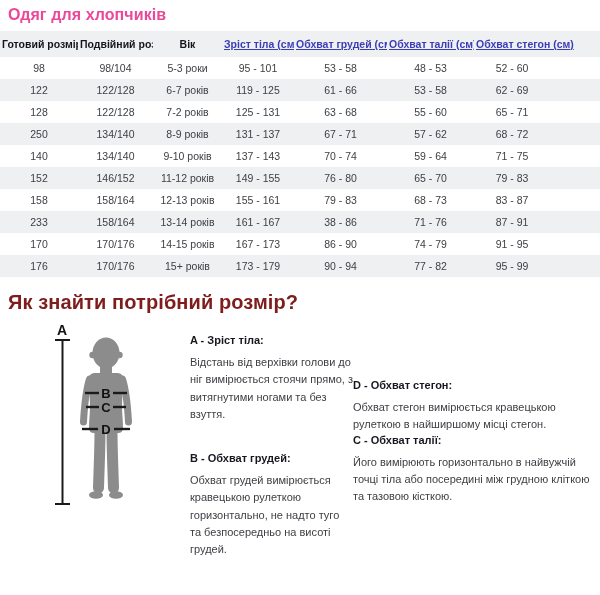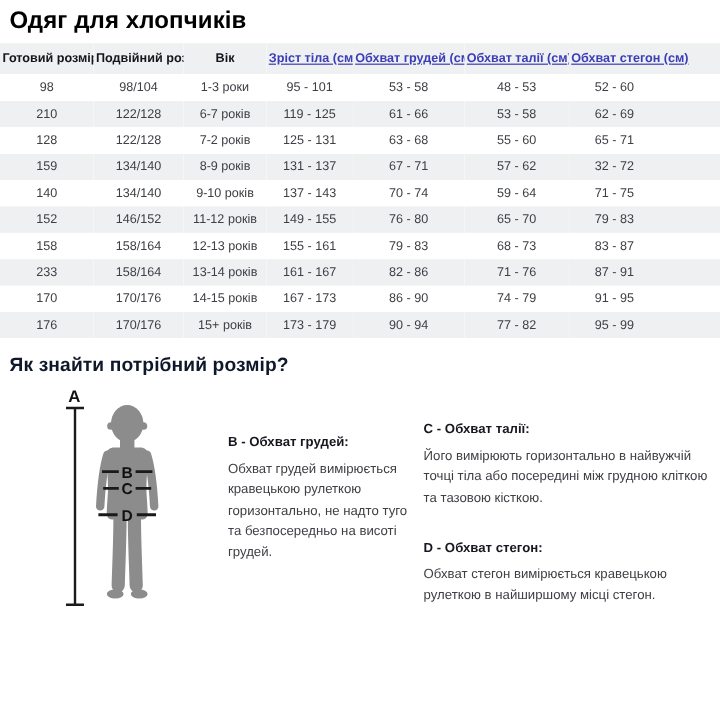--- a/index.html
+++ b/index.html
@@ -3,21 +3,21 @@
 <meta charset="utf-8">
 <style>
   html,body{margin:0;padding:0;}
   body{
     width:600px;height:595px;overflow:hidden;background:#ffffff;
     font-family:"Liberation Sans","DejaVu Sans",sans-serif;
     color:#16171f;-webkit-font-smoothing:antialiased;
   }
   .page{padding:4px 0 0 0;}
   h1{
-    font-size:20px;font-weight:700;color:#000000;
+    font-size:16px;font-weight:700;color:#ec4899;
     margin:2px 0 7px 8px;letter-spacing:0.1px;
   }
   
   table.size-table{
     width:600px;border-collapse:collapse;table-layout:fixed;
     font-size:10.5px;
   }
   table.size-table th, table.size-table td{
     text-align:center;padding:0 2px;white-space:nowrap;overflow:hidden;
   }
@@ -28,21 +28,21 @@
   }
   table.size-table tbody tr{height:22px;background:#ffffff;padding-left:36px;}
   table.size-table tbody tr:nth-child(even){background:#eef0f1;}
   table.size-table td{color:#3e4045;font-weight:400;}
   
   .c1{width:13%;} .c2{width:12.5%;} .c3{width:11.5%;} .c4{width:12%;}
   .c5{width:15.5%;} .c6{width:14.5%;} .c7{width:21%;}
   table.size-table th:last-child, table.size-table td:last-child{padding-right:52px;}
   
   h2{
-    font-size:16px;font-weight:700;color:#0f172a;
+    font-size:20px;font-weight:700;color:#7f1d1d;
     margin:14px 0 0 8px;letter-spacing:0.1px;
   }
   .guide{display:flex;align-items:flex-start;margin-top:6px;}
   .figure-wrap{width:152px;margin-left:38px;flex:0 0 auto;}
   .figure-wrap svg{display:block;}
   .col1{width:163px;flex:0 0 auto;padding-top:14px;}
   .col2{flex:1 1 auto;padding-top:32px;padding-right:10px;}
   .measure-block{margin:0 0 0 0;}
   .mb-gap1{margin-top:29px;}
   .mb-gap2{margin-top:27px;}
@@ -85,52 +85,52 @@
           <th class="link">Зріст тіла (см)</th>
           <th class="link">Обхват грудей (см)</th>
           <th class="link">Обхват талії (см)</th>
           <th class="link">Обхват стегон (см)</th>
         </tr>
     </thead>
     <tbody>
         <tr>
           <td>98</td>
           <td>98/104</td>
-          <td>1-3 роки</td>
+          <td>5-3 роки</td>
           <td>95 - 101</td>
           <td>53 - 58</td>
           <td>48 - 53</td>
           <td>52 - 60</td>
         </tr>
         <tr>
-          <td>210</td>
+          <td>122</td>
           <td>122/128</td>
           <td>6-7 років</td>
           <td>119 - 125</td>
           <td>61 - 66</td>
           <td>53 - 58</td>
           <td>62 - 69</td>
         </tr>
         <tr>
           <td>128</td>
           <td>122/128</td>
           <td>7-2 років</td>
           <td>125 - 131</td>
           <td>63 - 68</td>
           <td>55 - 60</td>
           <td>65 - 71</td>
         </tr>
         <tr>
-          <td>159</td>
+          <td>250</td>
           <td>134/140</td>
           <td>8-9 років</td>
           <td>131 - 137</td>
           <td>67 - 71</td>
           <td>57 - 62</td>
-          <td>32 - 72</td>
+          <td>68 - 72</td>
         </tr>
         <tr>
           <td>140</td>
           <td>134/140</td>
           <td>9-10 років</td>
           <td>137 - 143</td>
           <td>70 - 74</td>
           <td>59 - 64</td>
           <td>71 - 75</td>
         </tr>
@@ -150,21 +150,21 @@
           <td>155 - 161</td>
           <td>79 - 83</td>
           <td>68 - 73</td>
           <td>83 - 87</td>
         </tr>
         <tr>
           <td>233</td>
           <td>158/164</td>
           <td>13-14 років</td>
           <td>161 - 167</td>
-          <td>82 - 86</td>
+          <td>38 - 86</td>
           <td>71 - 76</td>
           <td>87 - 91</td>
         </tr>
         <tr>
           <td>170</td>
           <td>170/176</td>
           <td>14-15 років</td>
           <td>167 - 173</td>
           <td>86 - 90</td>
           <td>74 - 79</td>
@@ -219,31 +219,35 @@
         <line class="mline" x1="48" y1="87" x2="61" y2="87"></line>
         <line class="mline" x1="75" y1="87" x2="88" y2="87"></line>
         <text class="flabel" x="68" y="92" font-size="13" text-anchor="middle">C</text>
         <line class="mline" x1="44" y1="109" x2="60" y2="109"></line>
         <line class="mline" x1="76" y1="109" x2="92" y2="109"></line>
         <text class="flabel" x="68" y="114" font-size="13" text-anchor="middle">D</text>
       </svg>
     </div>
 
     <div class="col1">
+      <div class="measure-block">
+        <p class="measure-heading">A - Зріст тіла:</p>
+        <p class="measure-text">Відстань від верхівки голови до ніг вимірюється стоячи прямо, з витягнутими ногами та без взуття.</p>
+      </div>
       <div class="measure-block mb-gap1">
         <p class="measure-heading">B - Обхват грудей:</p>
         <p class="measure-text">Обхват грудей вимірюється кравецькою рулеткою горизонтально, не надто туго та безпосередньо на висоті грудей.</p>
       </div>
     </div>
 
     <div class="col2">
+      <div class="measure-block mb-gap2">
+        <p class="measure-heading">D - Обхват стегон:</p>
+        <p class="measure-text">Обхват стегон вимірюється кравецькою рулеткою в найширшому місці стегон.</p>
+      </div>
       <div class="measure-block">
         <p class="measure-heading">C - Обхват талії:</p>
         <p class="measure-text">Його вимірюють горизонтально в найвужчій точці тіла або посередині між грудною кліткою та тазовою кісткою.</p>
       </div>
-      <div class="measure-block mb-gap2">
-        <p class="measure-heading">D - Обхват стегон:</p>
-        <p class="measure-text">Обхват стегон вимірюється кравецькою рулеткою в найширшому місці стегон.</p>
-      </div>
     </div>
 
   </div>
 </div>
 
 </body></html>

